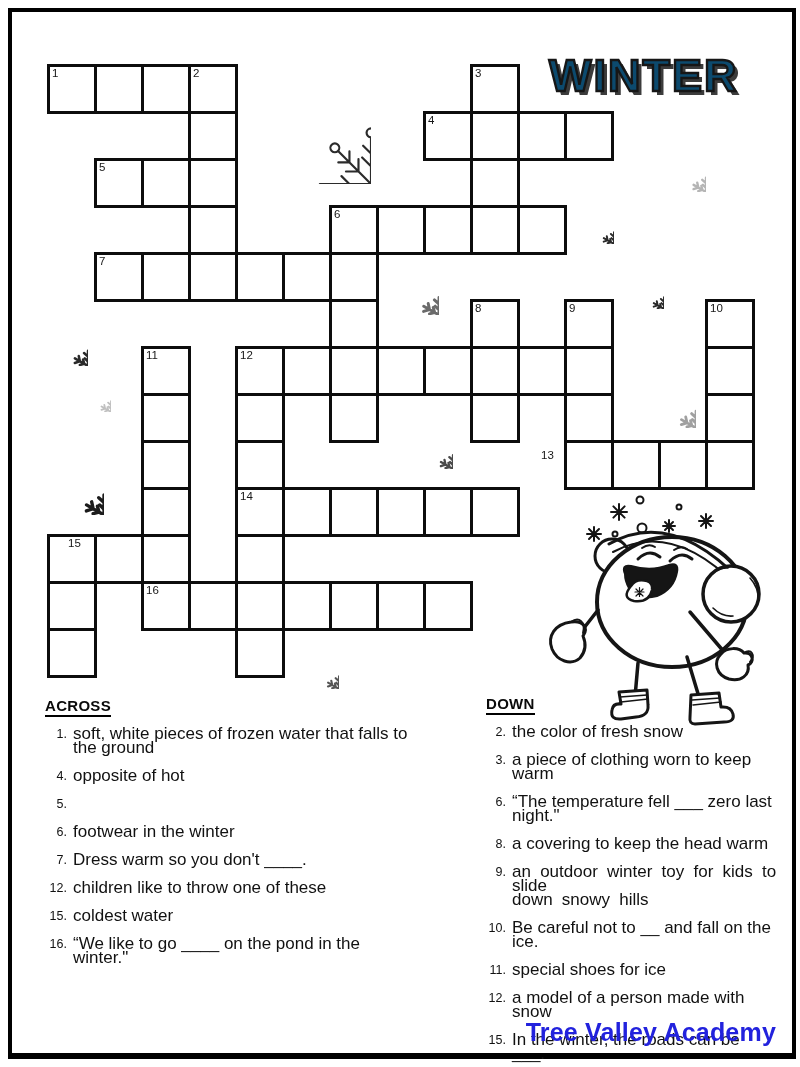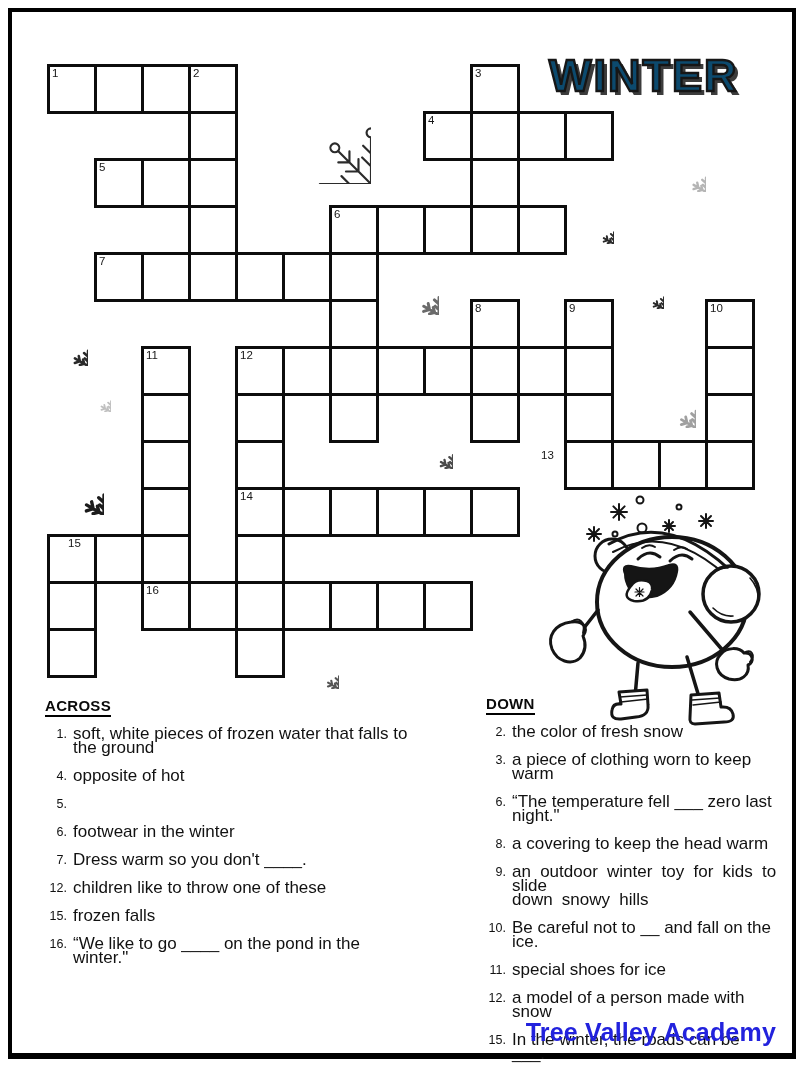--- a/index.html
+++ b/index.html
@@ -304,21 +304,21 @@
       <div class="clue">
         <span class="cnum">7.</span>
         <span class="ctext">Dress warm so you don't ____.</span>
       </div>
       <div class="clue">
         <span class="cnum">12.</span>
         <span class="ctext">children like to throw one of these</span>
       </div>
       <div class="clue">
         <span class="cnum">15.</span>
-        <span class="ctext">frozen falls</span>
+        <span class="ctext">coldest water</span>
       </div>
       <div class="clue">
         <span class="cnum">16.</span>
         <span class="ctext">“We like to go ____ on the pond in the winter."</span>
       </div>
     </div>
 </section>
 
 <section class="clues-section down">
   <h2 class="clues-heading">DOWN</h2>

